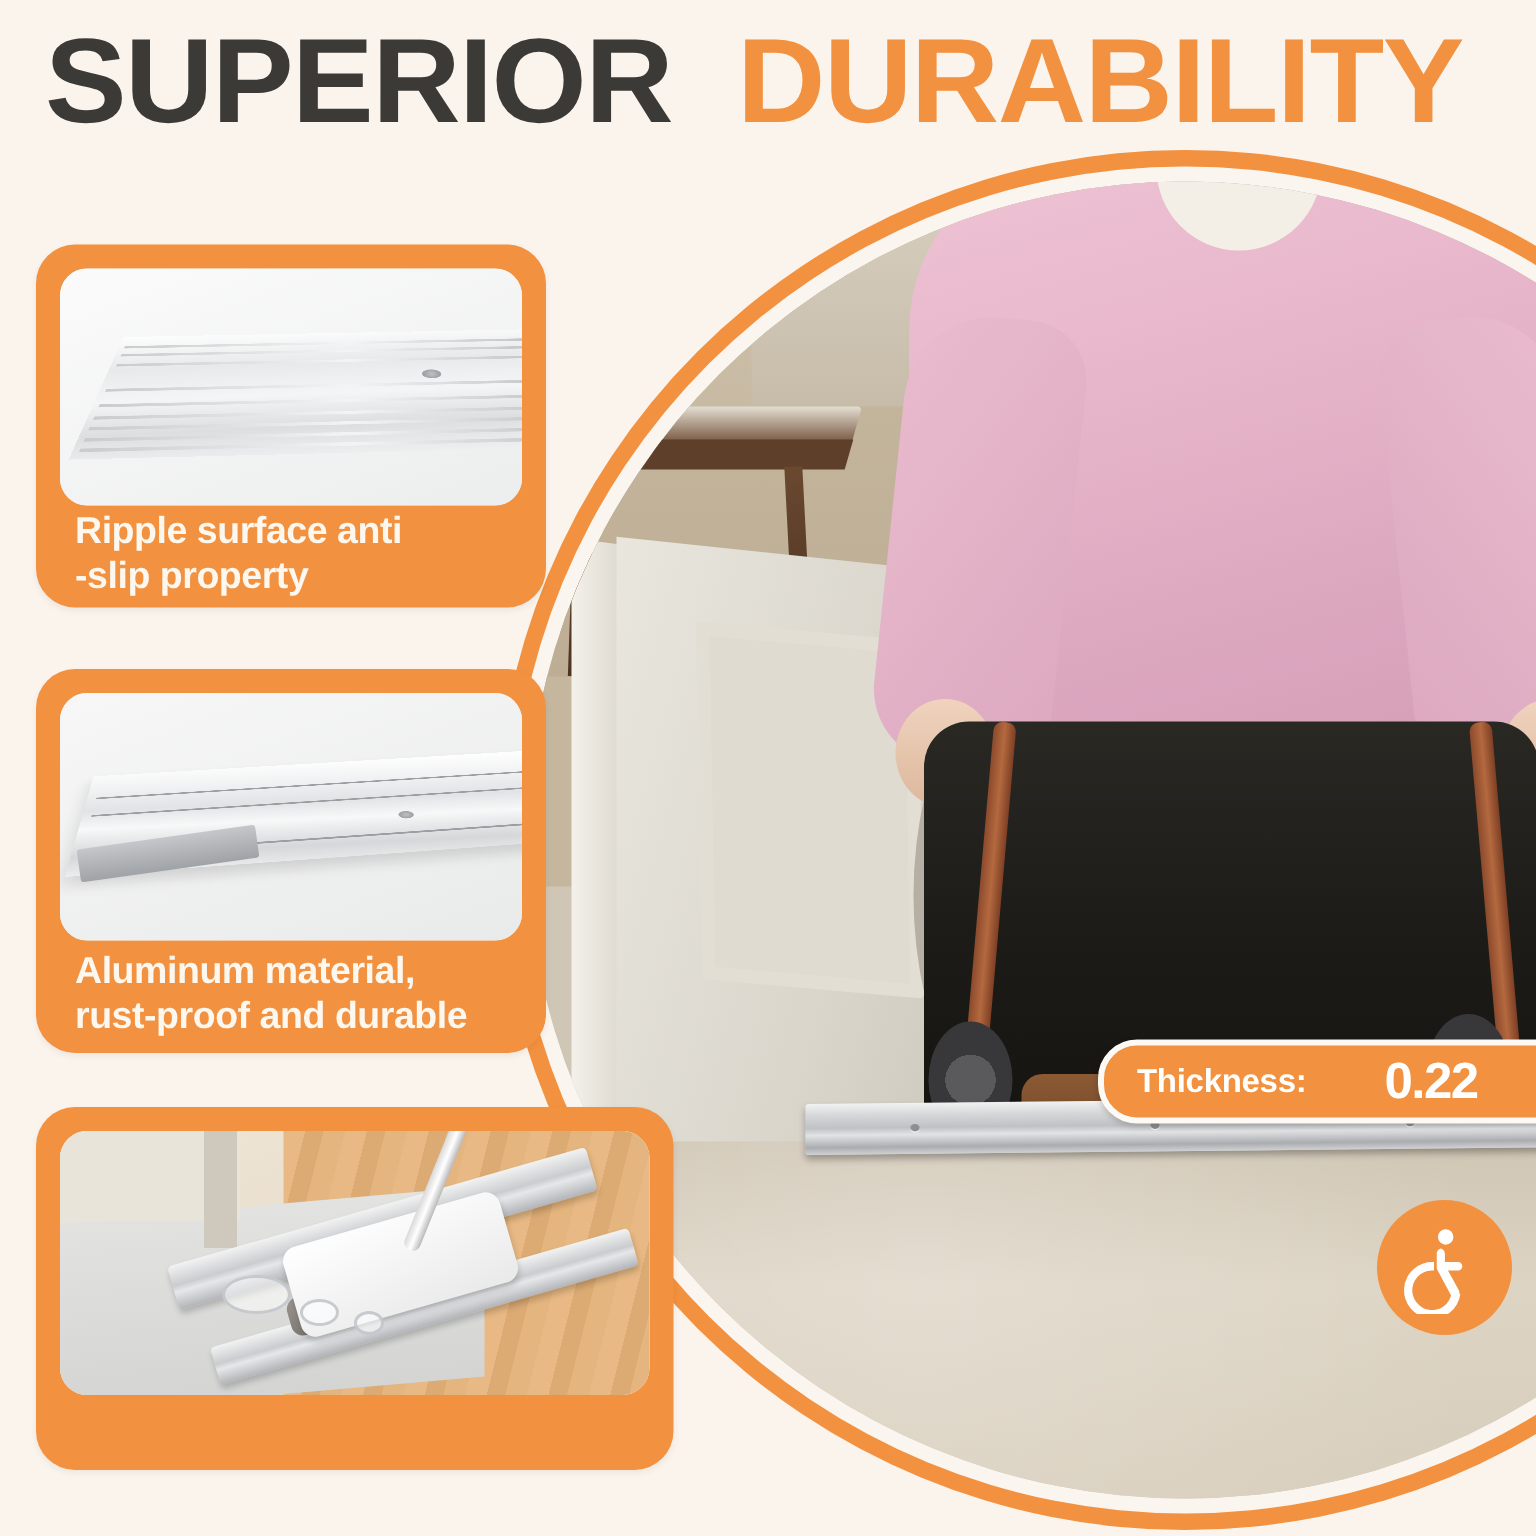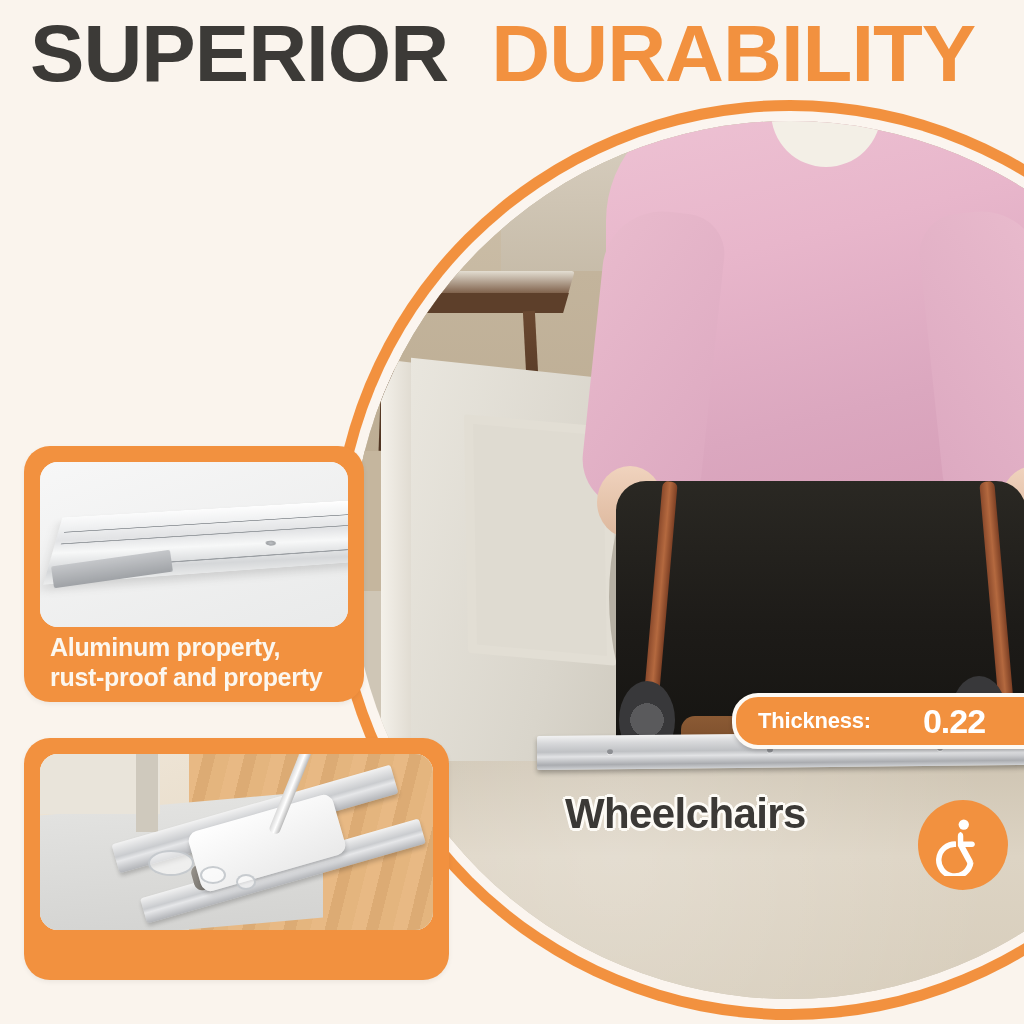--- a/index.html
+++ b/index.html
@@ -252,39 +252,63 @@
         <div class="ramp">
           <div class="screw" style="left:70px;"></div>
           <div class="screw" style="left:230px;"></div>
           <div class="screw" style="left:400px;"></div>
 
         </div>
       </div>
     </div>
   </div>
 
+  <div class="card" id="card1">
+    <div class="thumb">
+      <div class="tn t1bg">
+        <div class="plate" style="left:28px;top:14px;width:330px;height:128px;
+             background:linear-gradient(178deg,#fdfdfd 0%,#e7e9ea 30%,#f4f5f6 55%,#dcdee0 78%,#f0f1f2 100%);
+             transform:perspective(420px) rotateX(52deg) rotateZ(-2deg);">
+          <div class="rib" style="left:4px;top:12px;right:4px;"></div>
+          <div class="rib" style="left:4px;top:22px;right:4px;"></div>
+          <div class="rib" style="left:4px;top:34px;right:4px;"></div>
+          <div class="rib" style="left:4px;top:62px;right:4px;"></div>
+          <div class="rib" style="left:4px;top:78px;right:4px;"></div>
+          <div class="rib" style="left:4px;top:90px;right:4px;"></div>
+          <div class="rib" style="left:4px;top:100px;right:4px;"></div>
+          <div class="rib" style="left:4px;top:110px;right:4px;"></div>
+          <div class="rib" style="left:4px;top:119px;right:4px;"></div>
+          <div class="boltmark" style="left:215px;top:48px;"></div>
+        </div>
+      </div>
+    </div>
+    <div class="cap">
+      <div>Ripple surface anti</div>
+      <div>-slip property</div>
+    </div>
+  </div>
 
   <div class="card" id="card2">
     <div class="thumb">
       <div class="tn t2bg">
         <div class="plate" style="left:18px;top:16px;width:320px;height:118px;
              background:linear-gradient(182deg,#ffffff 0%,#f0f1f2 25%,#e2e3e5 45%,#f7f8f8 62%,#d5d7d9 85%,#eceded 100%);
              transform:perspective(500px) rotateX(58deg) rotateZ(-7deg);box-shadow:0 8px 12px rgba(0,0,0,.13);">
           <div class="rib" style="left:6px;top:30px;right:6px;height:2px;background:#9b9fa3;"></div>
           <div class="rib" style="left:6px;top:52px;right:6px;height:2px;background:#9b9fa3;"></div>
           <div class="rib" style="left:6px;top:96px;right:6px;height:2px;background:#9b9fa3;"></div>
           <div class="boltmark" style="left:205px;top:72px;width:10px;height:9px;"></div>
         </div>
         <div style="position:absolute;left:12px;top:96px;width:120px;height:22px;
              background:linear-gradient(180deg,#c5c7ca,#9fa2a6);transform:rotate(-8deg);border-radius:2px;"></div>
       </div>
     </div>
     <div class="cap">
-      <div>Aluminum property,</div>
-      <div>rust-proof and property</div>
+      <div>Aluminum material,</div>
+      <div>rust-proof and durable</div>
     </div>
   </div>
 
   <div class="card" id="card3">
     <div class="thumb">
       <div class="tn t3bg">
         <div class="wood"></div>
         <div class="tilefloor"></div>
         <div style="position:absolute;left:0;top:0;width:120px;height:60px;background:#e9e4da;"></div>
         <div style="position:absolute;left:96px;top:0;width:22px;height:78px;background:#cfc9bd;"></div>
@@ -301,21 +325,20 @@
   </div>
 
   <div id="badge">
     <span class="lbl">Thickness:</span>
     <span class="val">0.22</span>
     <span class="unit">IN</span>
   </div>
 
   <div id="access">
     <div class="txt">
-      <div>Wheelchairs</div>
     </div>
     <div class="icon-circle">
       <svg width="62" height="62" viewBox="0 0 24 24" aria-hidden="true">
         <circle cx="12.3" cy="4.1" r="2.0" fill="#ffffff"></circle>
         <path d="M10.6 7.0c0.9 0 1.5 0.6 1.5 1.5v2.1h3.4c0.6 0 1.1 0.5 1.1 1.1s-0.5 1.1-1.1 1.1h-2.6l2.8 5.1c0.3 0.6 0.1 1.3-0.5 1.6-0.6 0.3-1.3 0.1-1.6-0.5l-3.4-6.3c-0.2-0.3-0.2-0.5-0.2-0.8V8.5c0-0.9 0.6-1.5 1.5-1.5z" fill="#ffffff"></path>
         <path d="M9.3 10.6v2.2a5.1 5.1 0 1 0 4.5 6.0h2.3a7.3 7.3 0 1 1-6.8-8.2z" fill="#ffffff"></path>
       </svg>
     </div>
   </div>
 

